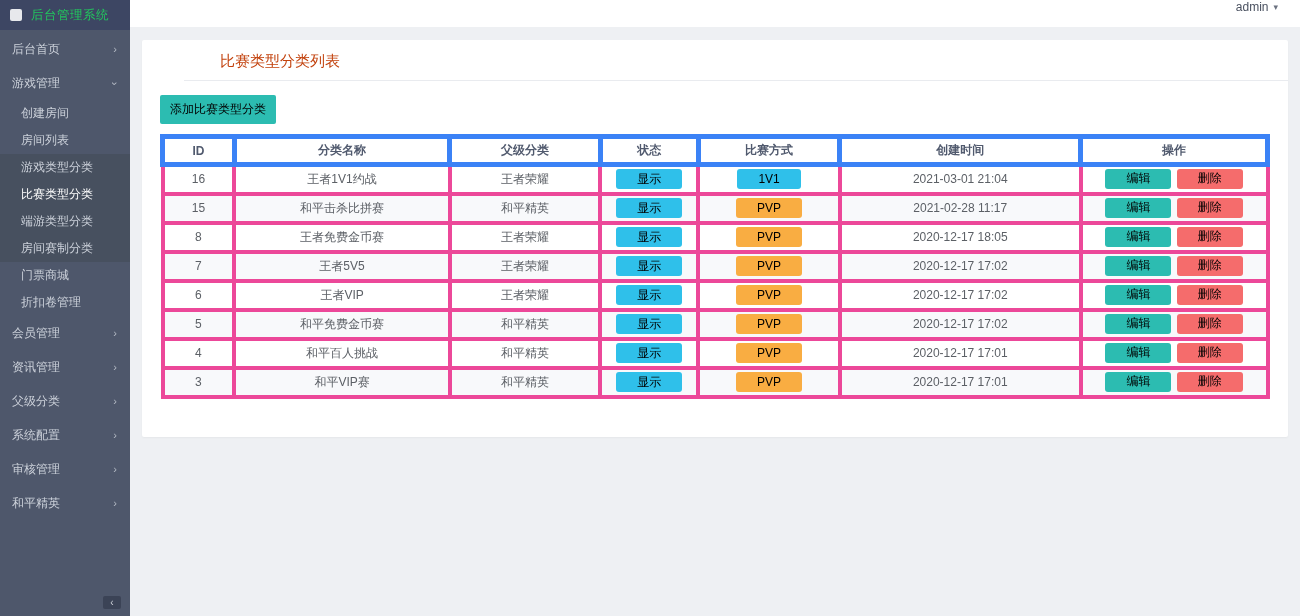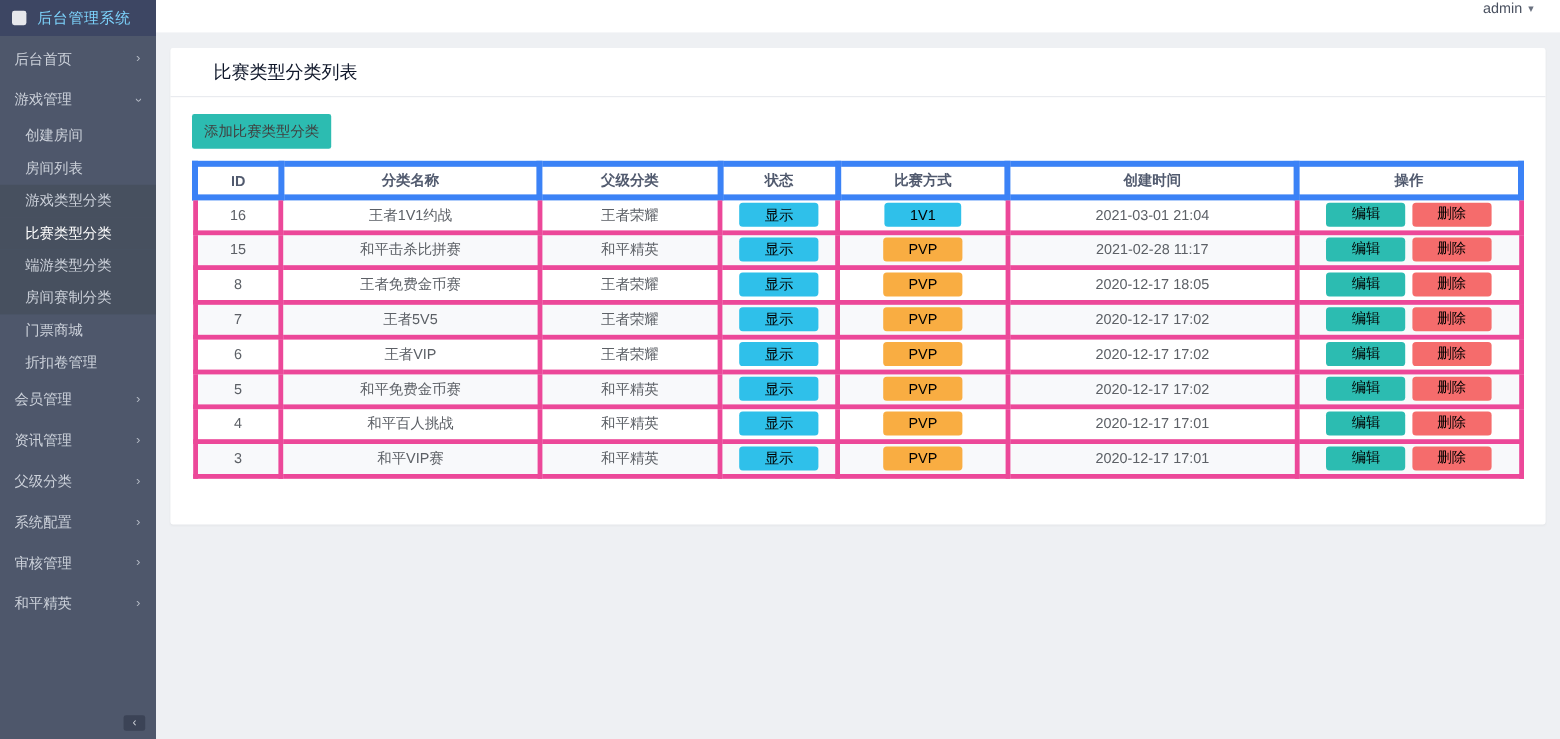--- a/index.html
+++ b/index.html
@@ -7,21 +7,21 @@
     font-family:"Liberation Sans","DejaVu Sans",sans-serif; }
   body { background:#eef0f3; }
 
   
   .sidebar { position:absolute; left:0; top:0; width:130px; height:616px;
     background:#4e576b; z-index:5; }
   .sidebar-header { height:30px; background:#3d4663; display:flex;
     align-items:center; padding:0 10px; }
   .logo-square { width:12px; height:12px; background:#fff; opacity:.88;
     border-radius:2px; margin-right:9px; flex:none; }
-  .app-title { color:#7dd3fc; font-size:12.5px; letter-spacing:.5px; white-space:nowrap; }
+  .app-title { color:#22c55e; font-size:12.5px; letter-spacing:.5px; white-space:nowrap; }
   .menu { padding-top:2px; }
   .menu-item { display:flex; align-items:center; justify-content:space-between;
     color:#ccd1da; font-size:12px; cursor:pointer; white-space:nowrap; }
   .menu-item.top { height:34px; padding:0 13px 0 12px; }
   .menu-item.sub { height:27px; padding:0 13px 0 21px;font-family:Liberation Mono, monospace; }
   .menu-item.dark { background:#47505f; }
   .menu-item.active { color:#fff; }
   .chev { font-size:11px; color:#b3b9c4; line-height:1; display:inline-block; }
   .chev.down { transform:rotate(90deg); }
   .collapse-btn { position:absolute; bottom:7px; right:9px; width:18px; height:13px;
@@ -32,23 +32,23 @@
   .main { margin-left:130px; height:616px; background:#eef0f3; position:relative; }
   .topbar { height:27px; background:#fff; display:flex; align-items:flex-start;
     justify-content:flex-end; padding-right:22px; }
   .user-menu { font-size:12px; color:#4a5160; display:flex; align-items:center;
     gap:5px; cursor:pointer; }
   .caret { font-size:9px; color:#6b7280; }
 
   .panel { margin:13px 12px 0 12px; background:#fff; border-radius:2px;
     box-shadow:0 1px 2px rgba(0,0,0,.04); }
   .panel-title { height:41px; line-height:41px; padding:0 36px; font-size:15px;
-    color:#0f172a; border-bottom:1px solid #e9ebef; }
+    color:#c2410c; border-bottom:1px solid #e9ebef;margin-left:42px; }
   .panel-body { padding:14px 18px 38px 18px; }
-  .add-btn { display:inline-block; background:#2cbcb1; color:#404040; font-size:12px;
+  .add-btn { display:inline-block; background:#2cbcb1; color:#000000; font-size:12px;
     border:none; border-radius:2px; padding:6px 10px; cursor:pointer;
     margin-bottom:10px; font-family:inherit; }
 
   table.grid { width:100%; border-collapse:collapse; table-layout:fixed;
     font-size:12px; color:#5c6066; text-align:center;
     border:1px solid #e8ebee; }
   .grid th { height:28px; font-weight:bold; color:#515a6e;
     border:5px solid #3b82f6; background:#fff; }
   .grid td { height:29px; border:4px solid #ec4899; background:#fff; }
   .grid tr:nth-child(even) td { background:#f8f9fb; }

